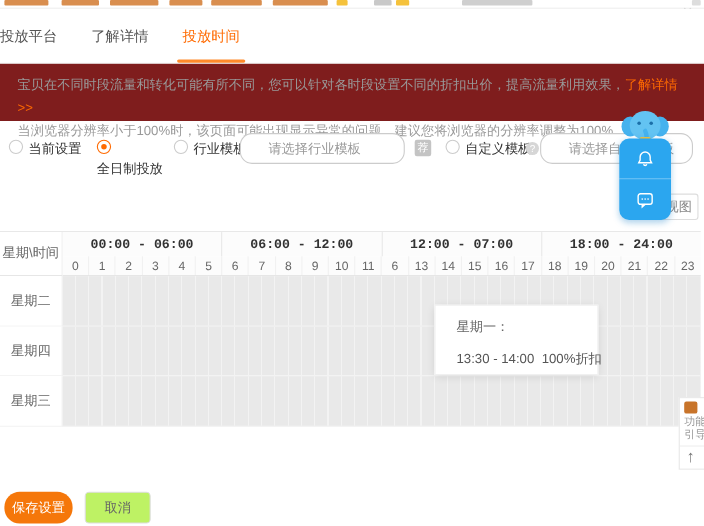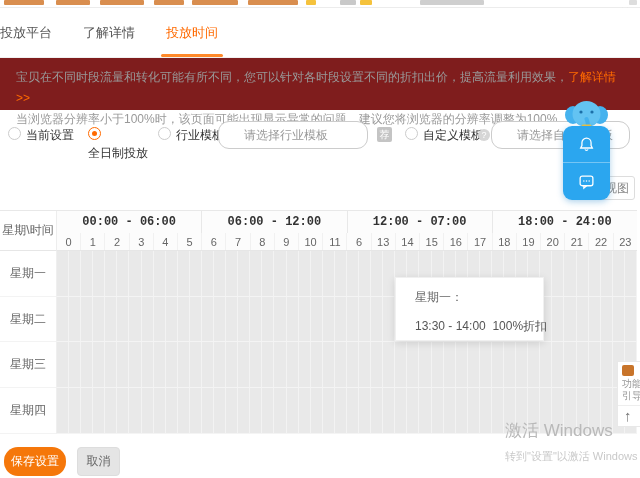--- a/index.html
+++ b/index.html
@@ -68,21 +68,21 @@
   
   .tooltip{position:absolute;left:395px;top:277px;width:149px;height:64px;background:#fff;
     border:1px solid #f0f0f0;box-shadow:0 2px 8px rgba(0,0,0,.12);box-sizing:border-box;
     padding:11px 0 0 19px;font-size:12px;color:#666;}
   .tooltip .t2{margin-top:12px;color:#555;white-space:pre;}
 
   
   .btn{position:absolute;top:447px;height:29px;border-radius:4px;font-size:12px;text-align:center;
     line-height:29px;cursor:pointer;box-sizing:border-box;}
   .btn.save{left:4px;width:62px;background:#f5770a;color:#fff;border-radius:14px;}
-  .btn.cancel{left:77px;width:43px;background:#e5e5e5;border:1px solid #ddd;color:#666;line-height:27px;}
+  .btn.cancel{left:77px;width:60px;background:#bef264;border:1px solid #ddd;color:#666;line-height:27px;}
 
   
   .wm{position:absolute;left:505px;top:419px;color:#c0c0c0;pointer-events:none;}
   .wm .w1{font-size:17px;color:#b9b9b9;}
   .wm .w2{font-size:11px;color:#c9c9c9;margin-top:7px;white-space:nowrap;}
 
   
   .side-panel{position:absolute;left:617px;top:361px;width:40px;height:66px;background:#fff;
     border:1px solid #e8e8e8;box-sizing:border-box;font-size:10px;color:#999;}
   .sp-top{padding:3px 0 0 4px;cursor:pointer;}
@@ -189,50 +189,42 @@
             <div class="hour-cell">19</div>
             <div class="hour-cell">20</div>
             <div class="hour-cell">21</div>
             <div class="hour-cell">22</div>
             <div class="hour-cell">23</div>
           </div>
       </div>
     </div>
     <div>
         <div class="sched-row">
-          <div class="day-label">星期一</div>
+          <div class="day-label">星期二</div>
           <div class="day-strip"></div>
         </div>
         <div class="sched-row">
-          <div class="day-label">星期二</div>
+          <div class="day-label">星期四</div>
           <div class="day-strip"></div>
         </div>
         <div class="sched-row">
           <div class="day-label">星期三</div>
           <div class="day-strip"></div>
         </div>
-        <div class="sched-row">
-          <div class="day-label">星期四</div>
-          <div class="day-strip"></div>
-        </div>
       </div>
   </div>
 
   <div class="tooltip">
     <div>星期一：</div>
     <div class="t2">13:30 - 14:00  100%折扣</div>
   </div>
 
   <div class="btn save">保存设置</div>
   <div class="btn cancel">取消</div>
 
-  <div class="wm">
-    <div class="w1">激活 Windows</div>
-    <div class="w2">转到"设置"以激活 Windows</div>
-  </div>
 
   <div class="side-panel">
     <div class="sp-top">
       <span class="sp-icon"></span>
       <div class="sp-line">功能</div>
       <div class="sp-line">引导</div>
     </div>
     <div class="sp-div"></div>
     <div class="sp-up">↑</div>
   </div>

